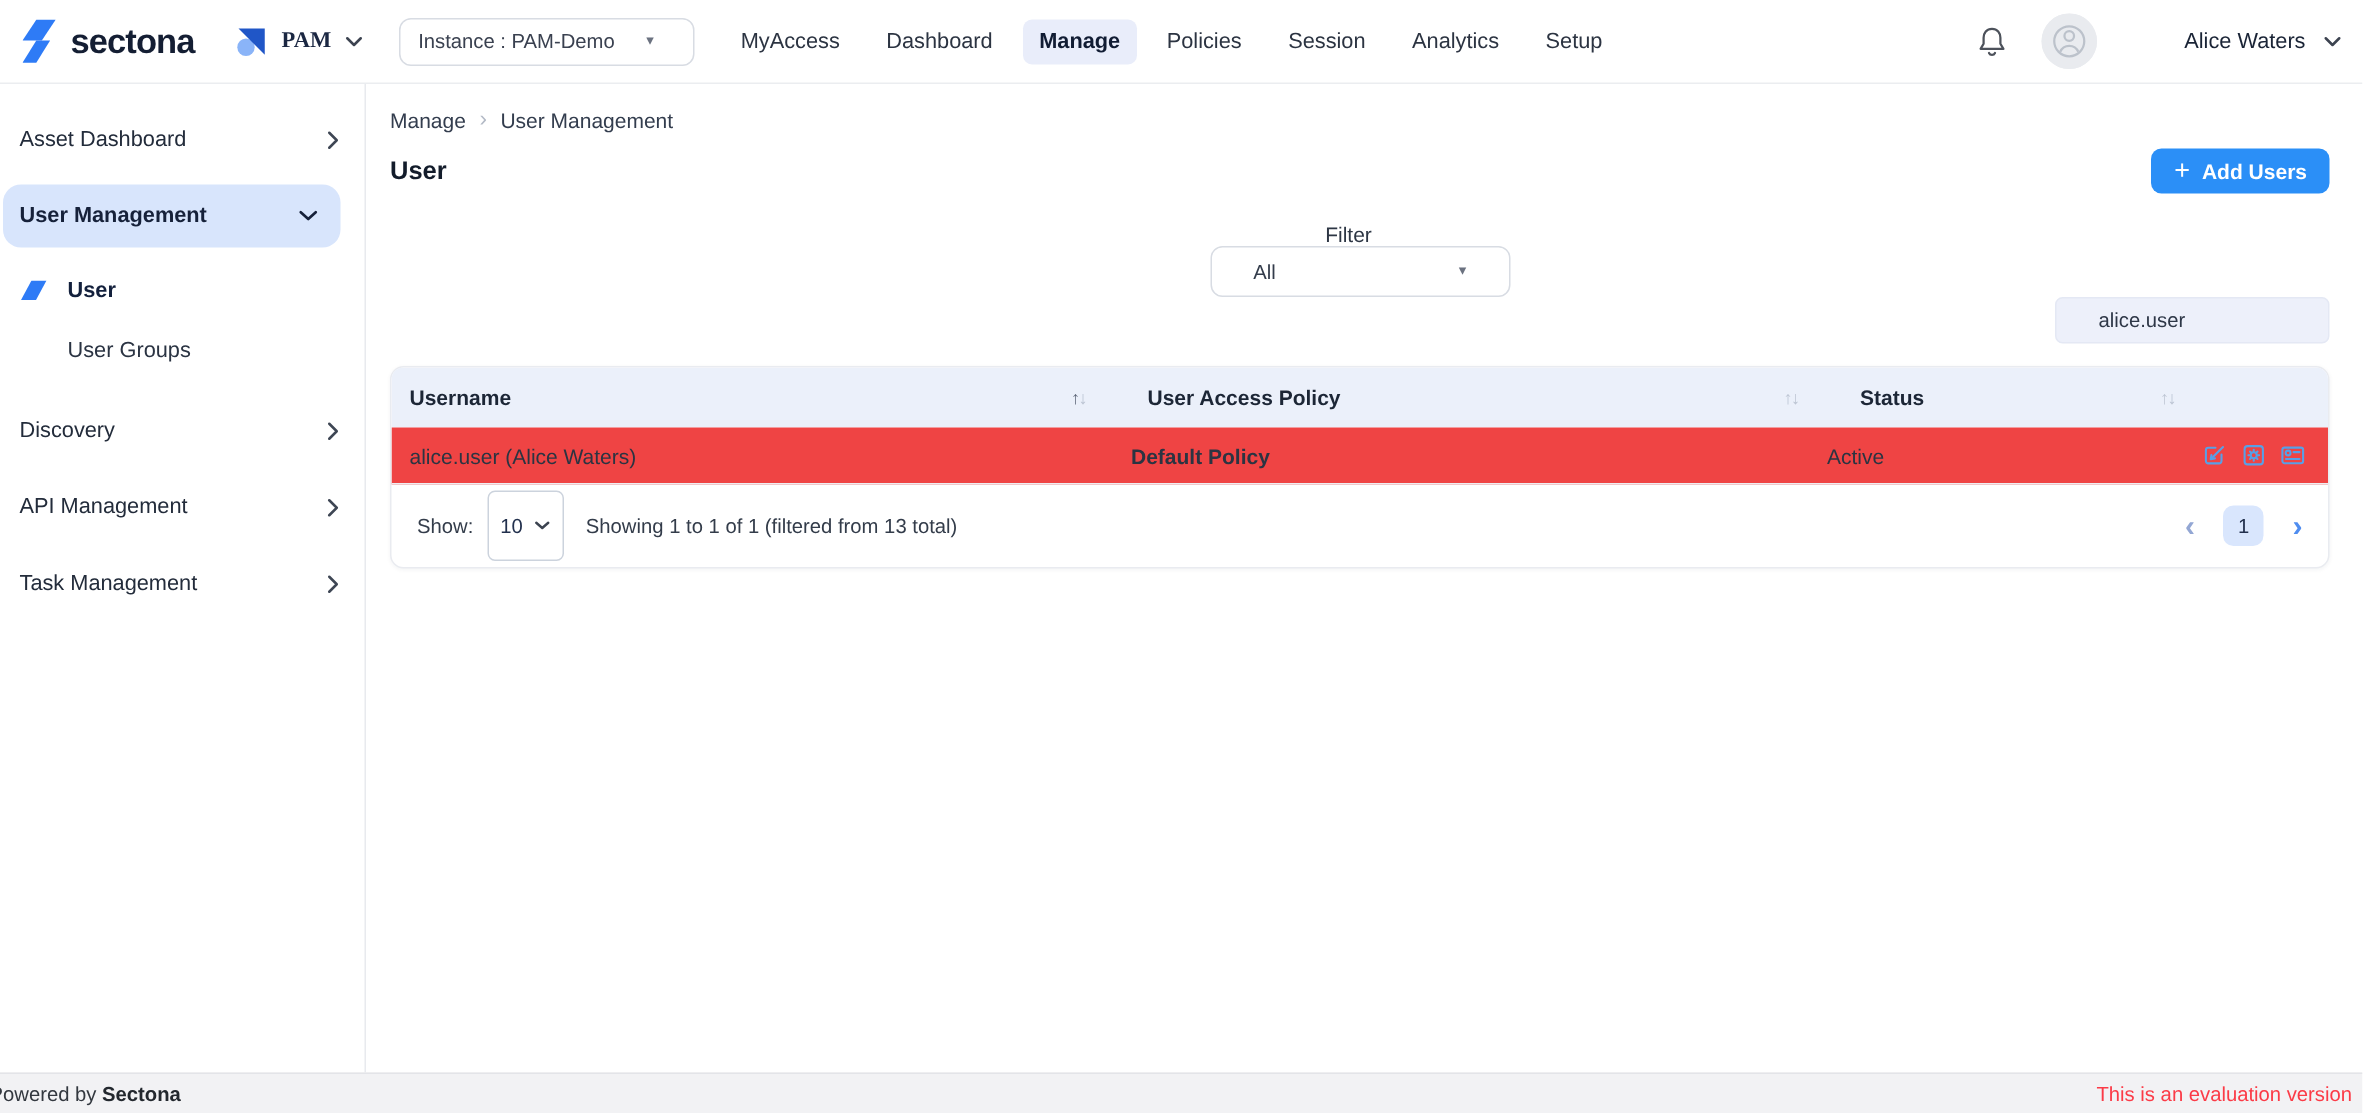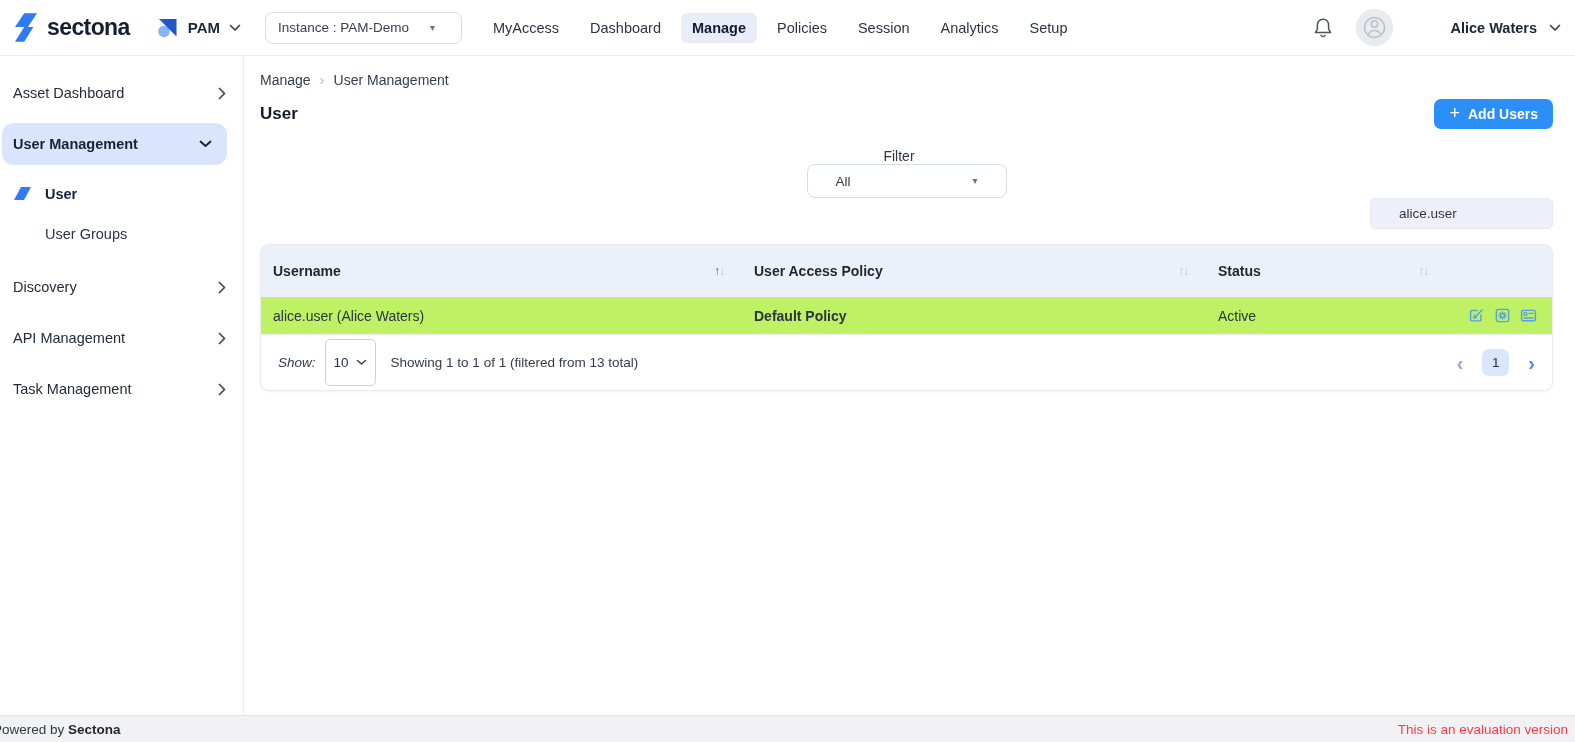--- a/index.html
+++ b/index.html
@@ -7,31 +7,31 @@
   body {
     font-family:"Liberation Sans", sans-serif;
     background:#ffffff; color:#2b3442;
     position:relative; overflow:hidden;
   }
 
   
   .topbar { height:56px; display:flex; align-items:center; padding:0 14px 0 15px; border-bottom:1px solid #ebedf0; background:#fff; }
   .brand { display:flex; align-items:center; gap:9px; margin-right:26px; }
   .brand-text { font-size:23px; font-weight:700; color:#141e33; letter-spacing:-0.6px; }
-  .product { display:flex; align-items:center; gap:9px; margin-right:24px; cursor:pointer; }
+  .product { display:flex; align-items:center; gap:9px; margin-right:24px; cursor:pointer;font-family:Liberation Serif, serif; }
   .product-label { font-size:15px; font-weight:700; color:#1b2742; }
   .instance-select { width:197px; height:32px; border:1px solid #d8dce3; border-radius:8px; display:flex; align-items:center; justify-content:space-between; padding:0 26px 0 12px; font-size:13.5px; color:#3a4150; margin-right:20px; cursor:pointer; background:#fff; }
   .caret { font-size:10px; color:#6b7280; line-height:1; }
   .nav { display:flex; align-items:center; gap:9px; }
   .nav-item { font-size:14.5px; color:#2c3442; padding:7px 11px; border-radius:6px; cursor:pointer; white-space:nowrap; }
   .nav-item.active { background:#e9edfa; font-weight:700; color:#111c33; }
   .top-right { margin-left:auto; display:flex; align-items:center; }
   .bell-wrap { margin-right:22px; cursor:pointer; display:flex; }
   .avatar { width:37px; height:37px; border-radius:50%; background:#e9ebef; display:flex; align-items:center; justify-content:center; margin-right:10px; }
-  .user-name { font-weight:700; font-size:14.5px; color:#1a2436; margin-right:12px;margin-left:48px; }
+  .user-name { font-weight:400; font-size:14.5px; color:#1a2436; margin-right:12px;margin-left:48px; }
 
   
   .shell { display:flex; height:659px; }
   .sidebar { flex:0 0 244px; border-right:1px solid #e8eaee; padding-top:16px; background:#fff; }
   .side-item { display:flex; align-items:center; justify-content:space-between; height:42px; padding:0 17px 0 13px; font-size:14.5px; color:#232c3b; cursor:pointer; margin-bottom:9px; }
   .side-item.expanded { background:#d8e5fc; border-radius:12px; margin:0 16px 9px 2px; padding:0 15px 0 11px; font-weight:700; color:#16213a; }
   .side-sub { position:relative; height:40px; display:flex; align-items:center; padding-left:45px; font-size:14.5px; color:#2a3342; cursor:pointer; }
   .side-sub.active { font-weight:700; color:#13203c; }
   .sub-icon { position:absolute; left:14px; top:13px; }
   .side-gap { height:12px; }
@@ -44,34 +44,34 @@
   .page-title { font-size:17px; font-weight:700; color:#131c2b; }
   .add-btn { background:#2b8ff7; color:#fff; font-weight:700; font-size:14px; border:none; border-radius:7px; padding:0 15px; height:30px; display:flex; align-items:center; gap:8px; cursor:pointer; font-family:inherit; }
   .add-btn .plus { font-size:18px; font-weight:400; line-height:1; padding-bottom:2px; }
 
   .filter-row { display:flex; align-items:center; margin-top:19px;flex-direction:column; }
   .filter-label { font-size:14px; color:#2d3644; margin-right:15px; }
   .filter-select { width:200px; height:34px; border:1px solid #d8dce3; border-radius:8px; display:flex; align-items:center; justify-content:space-between; padding:0 28px; font-size:13.5px; color:#333c4b; cursor:pointer; background:#fff; }
   .search-input { margin-left:auto; width:183px; height:31px; background:#edf0fa; border:1px solid #e4e8f4; border-radius:5px; padding:0 28px; font-size:13.5px; color:#2e3747; font-family:inherit; outline:none; }
 
   .table-card { margin-top:15px; border:1px solid #e9ebf0; border-radius:9px; box-shadow:0 1px 3px rgba(20,30,60,0.05); overflow:hidden; background:#fff; }
-  .t-header { display:flex; background:#ebf0fa; height:52px; align-items:center; }
+  .t-header { display:flex; background:#ebf0fa; height:40px; align-items:center;gap:11px; }
   .t-header .t-cell { font-weight:700; font-size:14px; color:#1c2636; }
-  .t-row { display:flex; height:38px; align-items:center; border-bottom:1px solid #edeff3; font-size:14px; color:#2b3442; background:#bef264; }
+  .t-row { display:flex; height:38px; align-items:center; border-bottom:1px solid #edeff3; font-size:14px; color:#2b3442; background:#ef4444; }
   .t-cell { display:flex; align-items:center; justify-content:space-between; padding:0 18px 0 12px; }
   .c1 { flex:0 0 481px; } .c2 { flex:0 0 464px;font-weight:bold; } .c3 { flex:0 0 240px; }
   .c4 { flex:1; justify-content:flex-end; gap:9px; padding-right:15px; }
   .sort { display:flex; font-size:12px; cursor:pointer; }
   .sort span { letter-spacing:-1px; }
   .sort .up { color:#5a6375; } .sort .dn { color:#bdc5d3; }
   .sort.inactive .up { color:#bdc5d3; }
   .act-icon { display:flex; cursor:pointer; }
 
   .pag-row { display:flex; align-items:center; height:55px; padding:0 17px; font-size:13.5px; color:#333c4a; }
-  .show-label { margin-right:9px;font-style:italic; }
+  .show-label { margin-right:9px; }
   .show-select { display:flex; align-items:center; gap:7px; border:1px solid #ccd3dd; border-radius:5px; padding:15px 8px; margin-right:15px; cursor:pointer; color:#22304d; }
   .pag-right { margin-left:auto; display:flex; align-items:center; gap:19px; }
   .pg-prev { color:#93a7d4; font-size:20px; font-weight:700; cursor:pointer; line-height:1; }
   .pg-next { color:#4f8df0; font-size:20px; font-weight:700; cursor:pointer; line-height:1; }
   .page-box { width:27px; height:27px; background:#d9e6fd; border-radius:7px; display:flex; align-items:center; justify-content:center; font-size:13.5px; color:#22304d; cursor:pointer; }
 
   
   .footer { position:absolute; left:0; bottom:0; width:100%; height:27px; background:#f2f2f4; border-top:1px solid #e3e4e8; display:flex; align-items:center; justify-content:space-between; font-size:13.5px; color:#33383f; overflow:hidden; padding-right:7px; }
   .powered { margin-left:-7px; white-space:nowrap; }
   .powered .pb-brand { font-weight:700; color:#23282e; }

